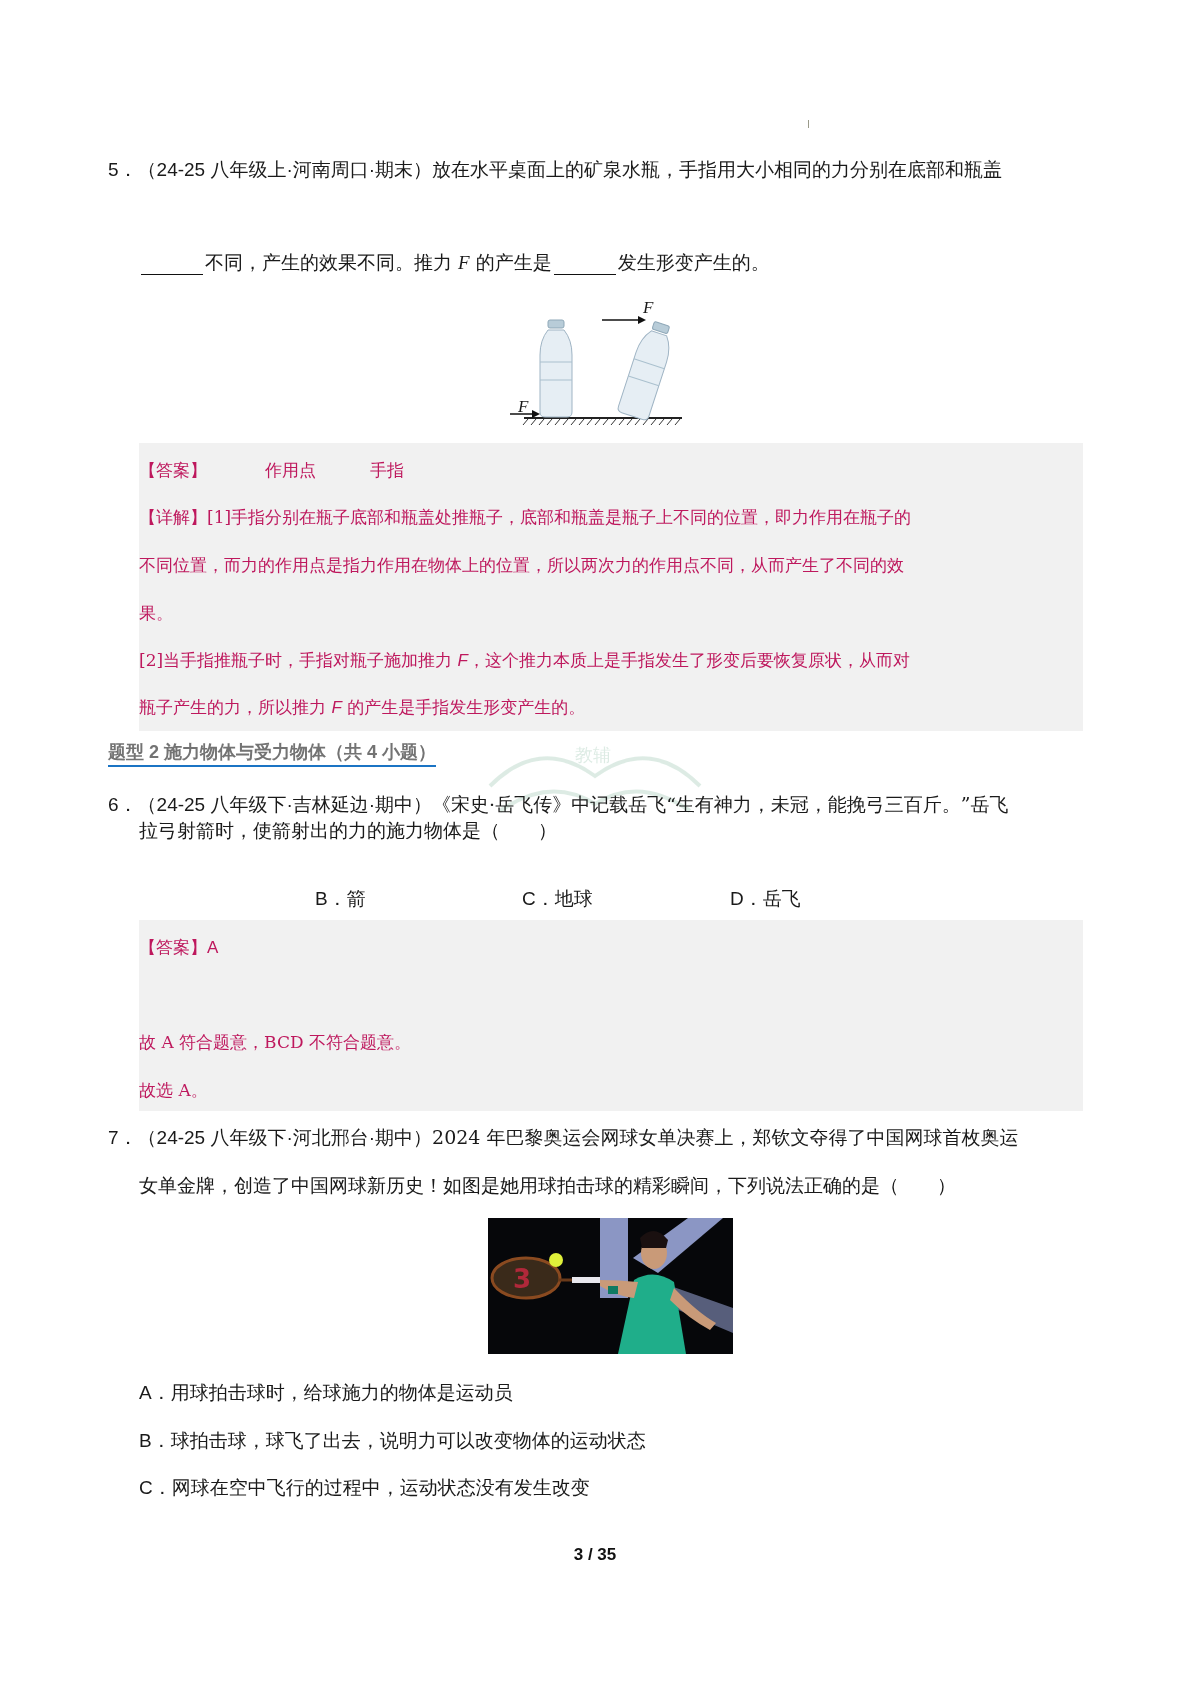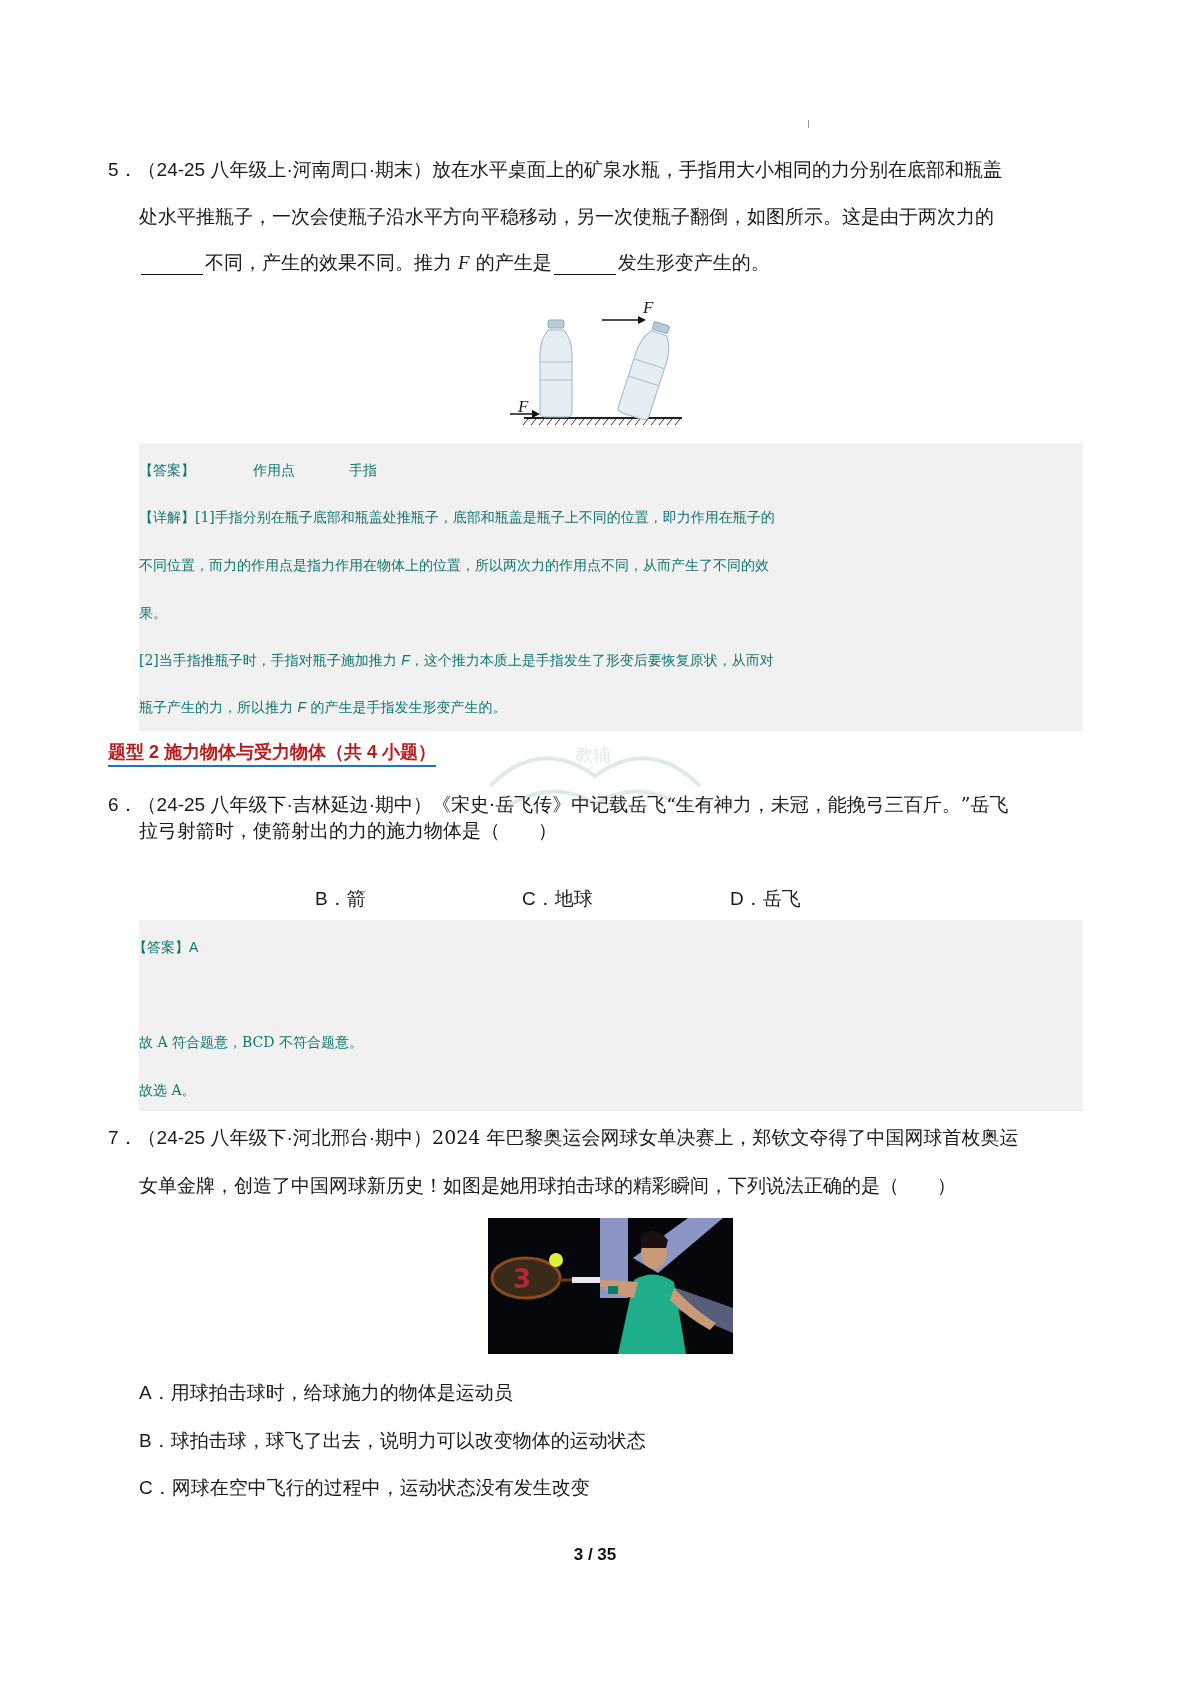--- a/index.html
+++ b/index.html
@@ -6,41 +6,40 @@
   body { width:1190px; height:1683px; position:relative; overflow:hidden;
          font-family:"DejaVu Serif", "Liberation Serif", serif; color:#1a1a1a; }
   .page { position:absolute; left:0; top:0; width:1190px; height:1683px; }
   .tick { position:absolute; left:808px; top:120px; width:1px; height:8px; background:#9a9a8a; }
   .line { position:absolute; left:0; font-size:19px; white-space:nowrap; line-height:24px; }
   .num { font-family:"Liberation Sans","DejaVu Sans",sans-serif; }
   .src { font-family:"Liberation Sans","DejaVu Sans",sans-serif; }
   .blank { display:inline-block; width:62px; border-bottom:1.5px solid #111; height:20px; vertical-align:bottom; margin:0 2px; }
   .italic { font-style:italic; font-family:"Liberation Serif","DejaVu Serif",serif; }
   .ansbox { position:absolute; left:139px; width:944px; background:#f1f1f1; }
-  .ans { position:absolute; font-size:14px; white-space:nowrap; line-height:24px; color:#0f766e; }
+  .ans { position:absolute; font-size:17px; white-space:nowrap; line-height:24px; color:#be185d; }
   .sans { font-family:"Liberation Sans","DejaVu Sans",sans-serif; }
   .heading { position:absolute; left:108px; top:740px; font-family:"Liberation Sans","DejaVu Sans",sans-serif;
-             font-weight:bold; font-size:18px; color:#b91c1c; border-bottom:2px solid #1b74c4; padding-bottom:1px; }
+             font-weight:bold; font-size:18px; color:#737373; border-bottom:2px solid #1b74c4; padding-bottom:1px; }
   .watermark { position:absolute; left:480px; top:716px; width:230px; height:130px; opacity:0.22; }
   .footer { position:absolute; left:0; width:1190px; top:1545px; text-align:center;
             font-family:"Liberation Sans","DejaVu Sans",sans-serif; font-weight:bold; font-size:17px; color:#111; }
   .fig-bottles { position:absolute; left:510px; top:300px; width:200px; height:130px; }
   .fig-tennis { position:absolute; left:488px; top:1218px; width:245px; height:136px; background:#050608; overflow:hidden; }
 </style>
 </head>
 <body>
 
 <div class="page">
 
   <div class="tick"></div>
 
   <div class="line" style="left:108px; top:157px;">
     <span class="num">5．</span><span class="src">（24-25 八年级上·河南周口·期末）</span><span>放在水平桌面上的矿泉水瓶，手指用大小相同的力分别在底部和瓶盖</span>
   </div>
-  <div class="line" style="left:139px; top:204px;">处水平推瓶子，一次会使瓶子沿水平方向平稳移动，另一次使瓶子翻倒，如图所示。这是由于两次力的</div>
   <div class="line" style="left:139px; top:250px;">
     <span class="blank"></span><span>不同，产生的效果不同。推力</span> <span class="italic">F</span> <span>的产生是</span><span class="blank"></span><span>发生形变产生的。</span>
   </div>
 
   <svg class="fig-bottles" viewBox="0 0 200 130">
 
     <line x1="14" y1="118" x2="172" y2="118" stroke="#222" stroke-width="2"></line>
     <g stroke="#333" stroke-width="1">
       <line x1="18" y1="119" x2="13" y2="125"></line>
         <line x1="26" y1="119" x2="21" y2="125"></line>
@@ -122,21 +121,21 @@
     <span class="sans">B．</span><span>箭</span>
   </div>
   <div class="line" style="left:522px; top:886px;">
     <span class="sans">C．</span><span>地球</span>
   </div>
   <div class="line" style="left:730px; top:886px;">
     <span class="sans">D．</span><span>岳飞</span>
   </div>
 
   <div class="ansbox" style="top:920px; height:191px;"></div>
-  <div class="ans" style="left:133px; top:935px;">
+  <div class="ans" style="left:139px; top:935px;">
     <span>【答案】</span><span class="sans">A</span>
   </div>
   <div class="ans" style="left:139px; top:1030px;">故 A 符合题意，BCD 不符合题意。</div>
   <div class="ans" style="left:139px; top:1078px;">故选 A。</div>
 
   <div class="line" style="left:108px; top:1125px;">
     <span class="num">7．</span><span class="src">（24-25 八年级下·河北邢台·期中）</span><span>2024 年巴黎奥运会网球女单决赛上，郑钦文夺得了中国网球首枚奥运</span>
   </div>
   <div class="line" style="left:139px; top:1173px;">女单金牌，创造了中国网球新历史！如图是她用球拍击球的精彩瞬间，下列说法正确的是（　　）</div>
 

